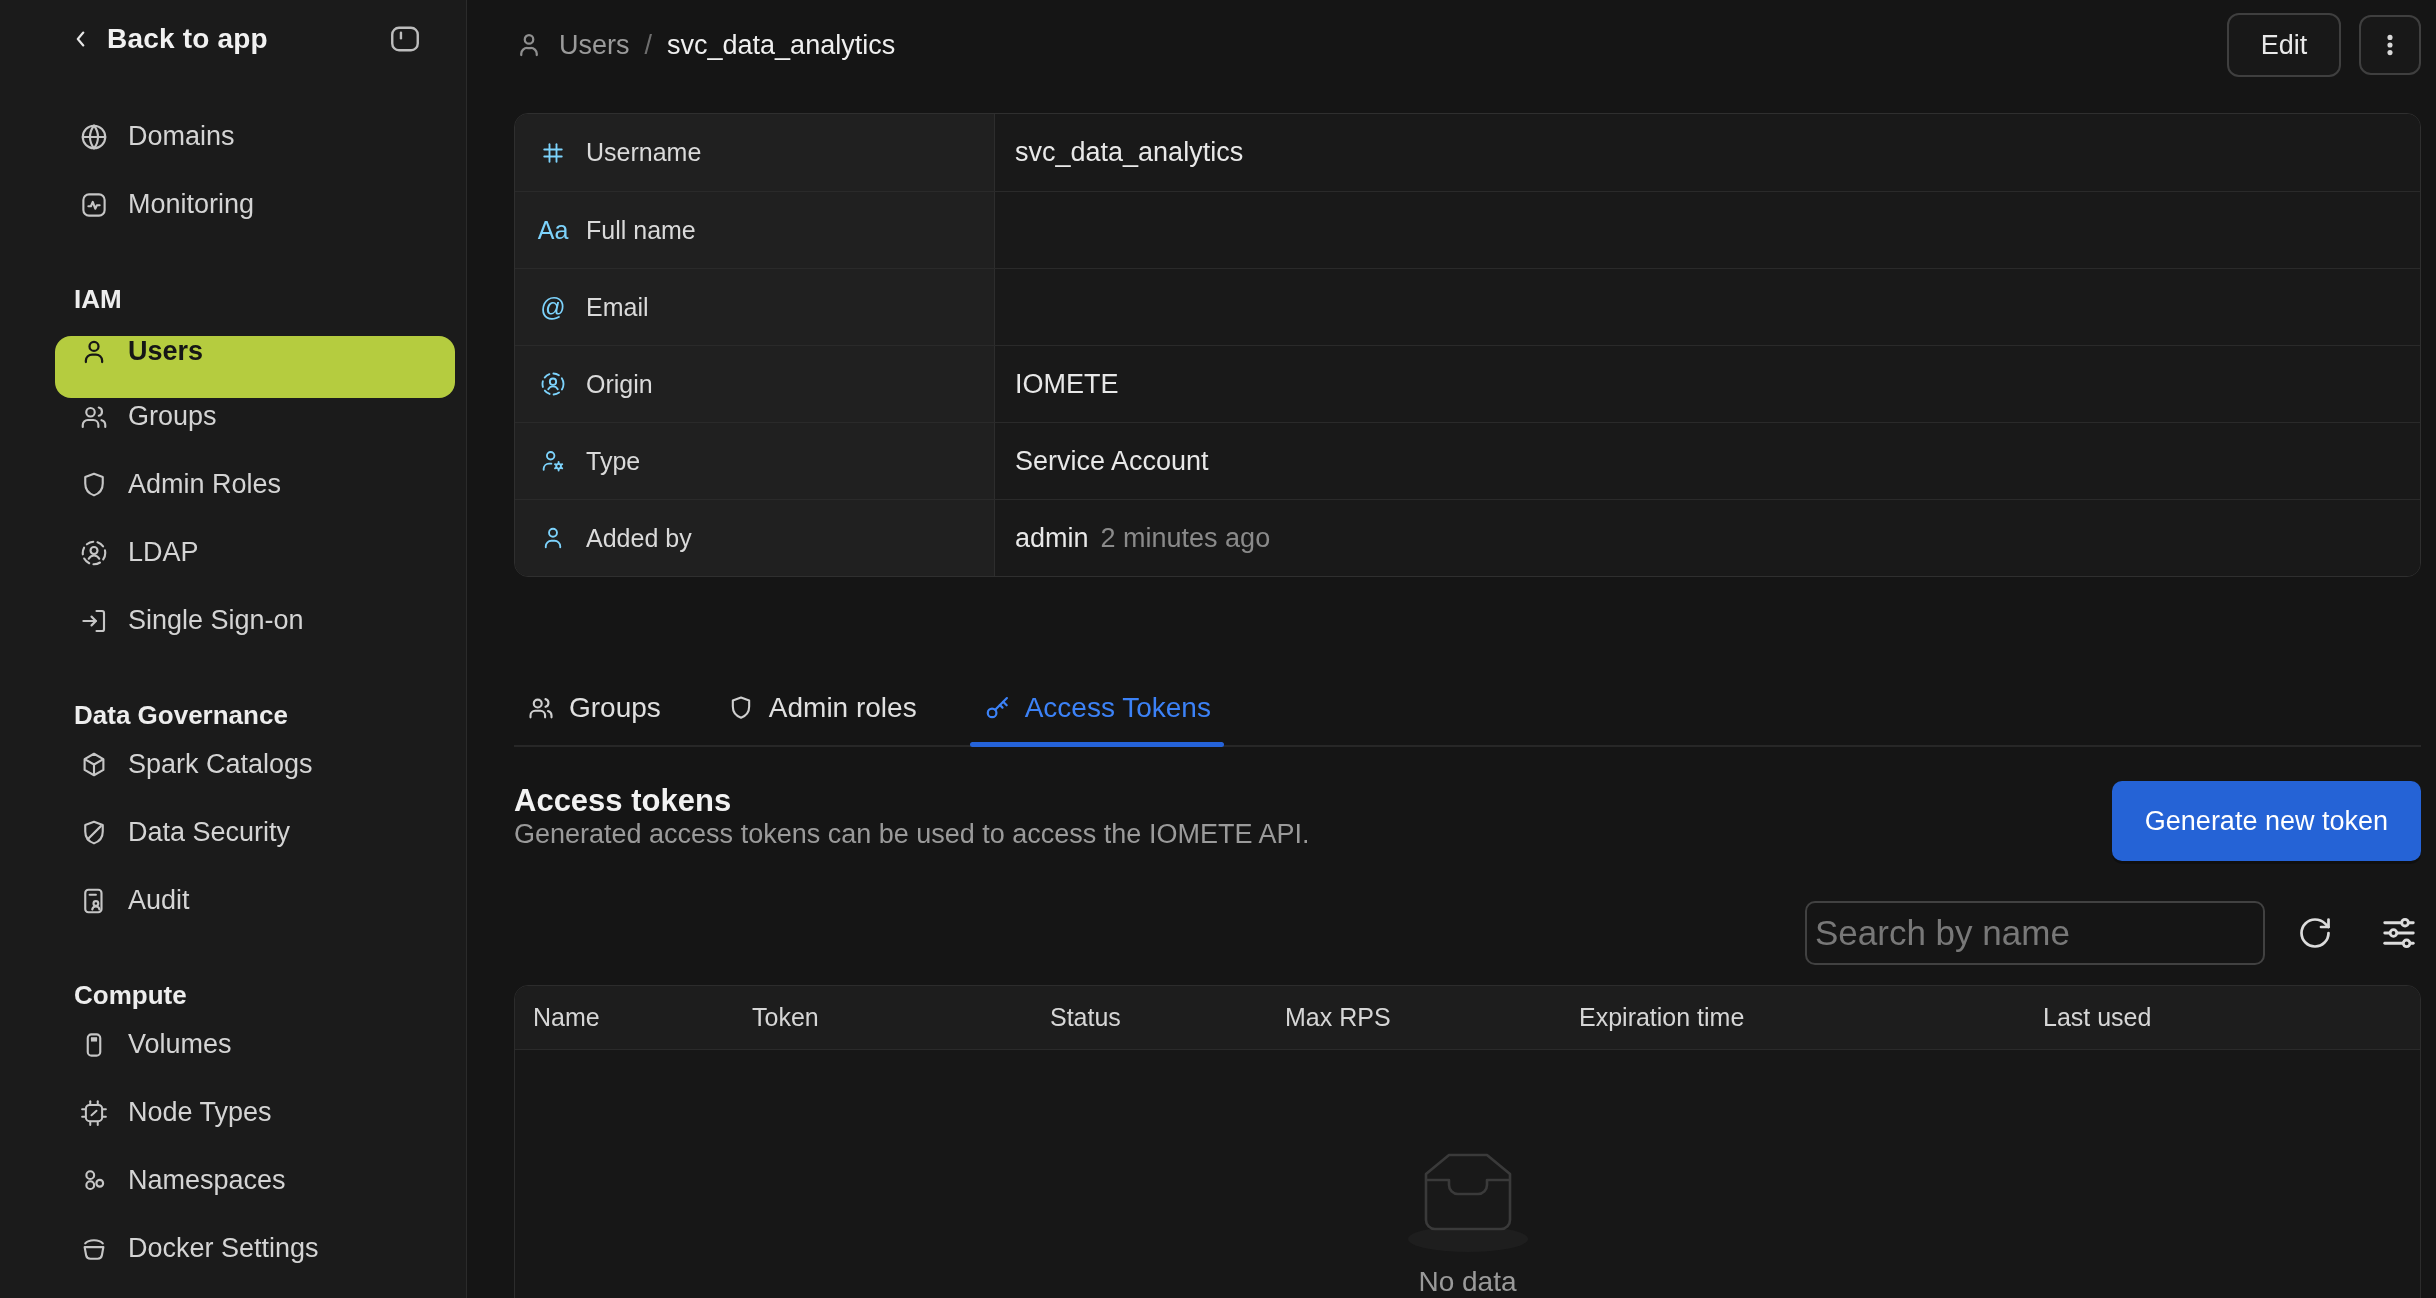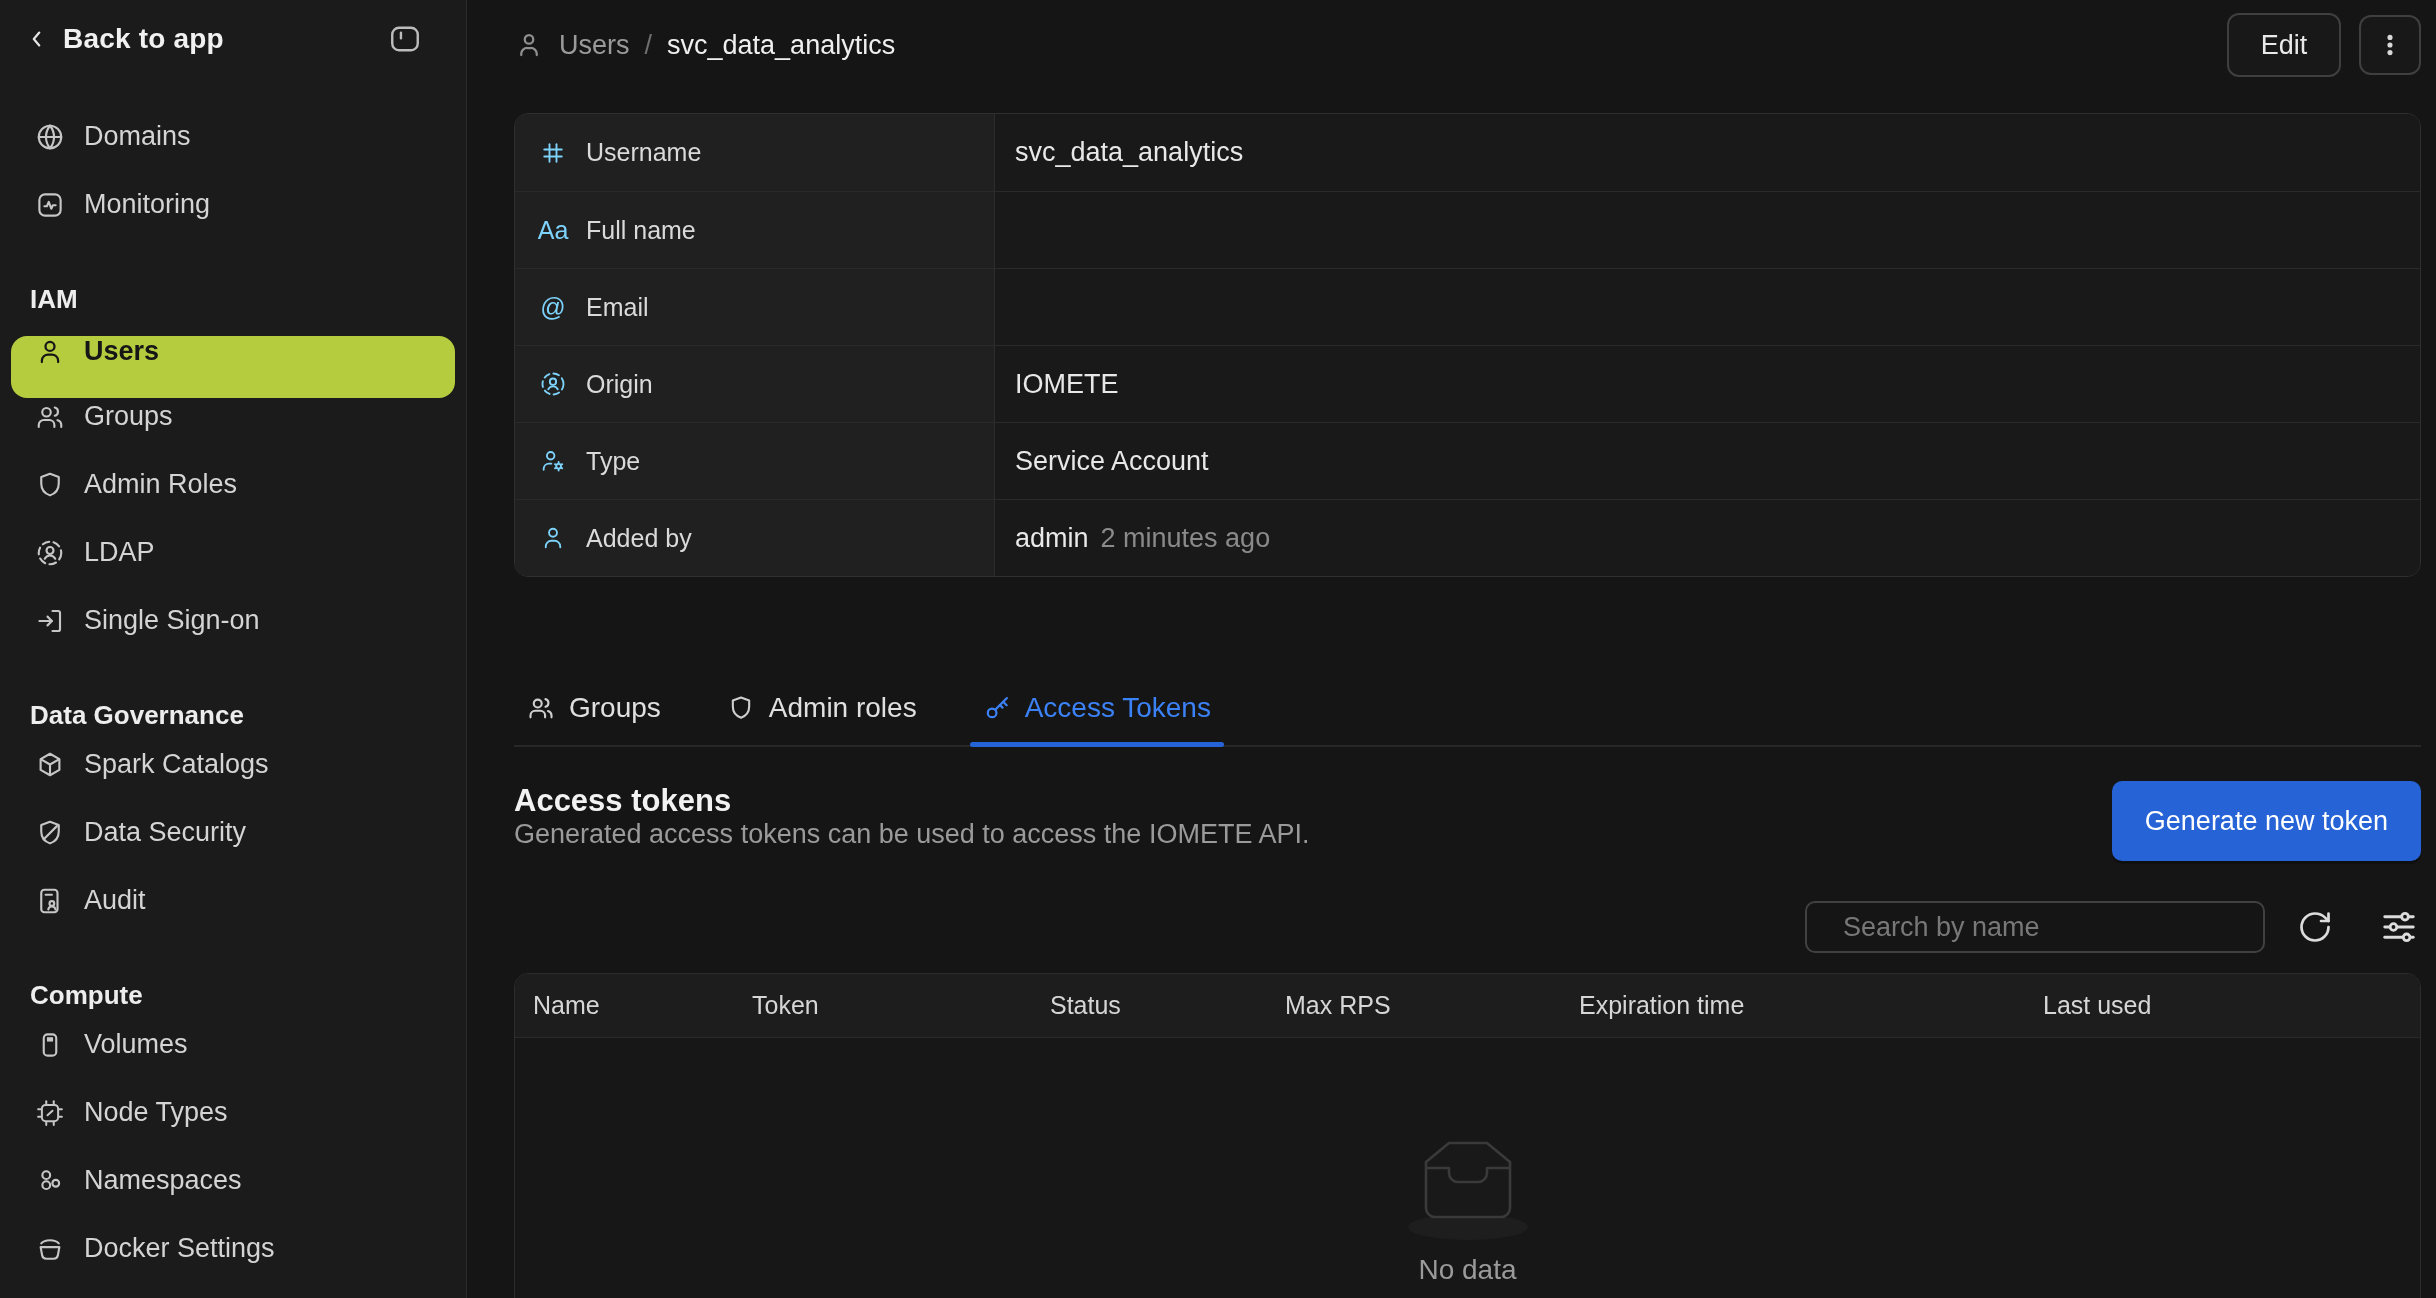--- a/index.html
+++ b/index.html
@@ -6,21 +6,21 @@
   html,body { width:2436px; height:1298px; }
   body {
     font-family: "Liberation Sans", sans-serif;
     background:#151515; color:#e8e8e8; overflow:hidden; position:relative;
   }
   .screen { width:2436px; height:1298px; position:relative; display:flex; }
 
   
   .sidebar {
     width:467px; flex:0 0 467px; height:100%;
-    background:#1b1b1b; border-right:1px solid #2b2b2b; overflow:hidden;
+    background:#1b1b1b; border-right:1px solid #2b2b2b; overflow:hidden;padding-left:44px;
   }
   .sb-header {
     height:78px; display:flex; align-items:center; justify-content:space-between;
     padding:0 43px 0 26px;
   }
   .back-btn { display:flex; align-items:center; gap:15px; cursor:pointer; }
   .back-btn .chev { color:#e6e6e6; display:flex; }
   .back-btn .bt { font-size:28px; font-weight:700; color:#f1f1f1; letter-spacing:.2px; }
   .collapse-btn { color:#bdbdbd; display:flex; cursor:pointer; }
 
@@ -90,22 +90,22 @@
   .section-head p { font-size:27px; color:#9a9a9a; }
   .btn-primary {
     height:80px; padding:0 33px; background:#2563d6; border:none; border-radius:10px;
     color:#ffffff; font-size:27px; font-weight:500; font-family:inherit; cursor:pointer;
     box-shadow:0 3px 0 rgba(0,0,0,.25);
   }
 
   
   .toolbar { margin-top:40px; display:flex; justify-content:flex-end; align-items:center; }
   .search-input {
-    width:460px; height:52px; background:transparent; border:2px solid #414141; border-radius:10px;
-    color:#e6e6e6; font-size:27px; font-family:inherit; padding:0 36px; outline:none;
+    width:460px; height:64px; background:transparent; border:2px solid #414141; border-radius:10px;
+    color:#e6e6e6; font-size:35px; font-family:inherit; padding:0 8px; outline:none;
   }
   .search-input::placeholder { color:#787878; }
   .icon-btn { width:44px; height:44px; display:flex; align-items:center; justify-content:center; color:#dcdcdc; cursor:pointer; }
   .icon-btn.refresh { margin-left:28px; }
   .icon-btn.filter { margin-left:40px; }
 
   
   .tokens-table { margin-top:20px; border:1px solid #2c2c2c; border-radius:14px 14px 0 0; height:350px; overflow:hidden; }
   .tt-head {
     display:grid; grid-template-columns:219px 298px 235px 294px 464px 1fr;

